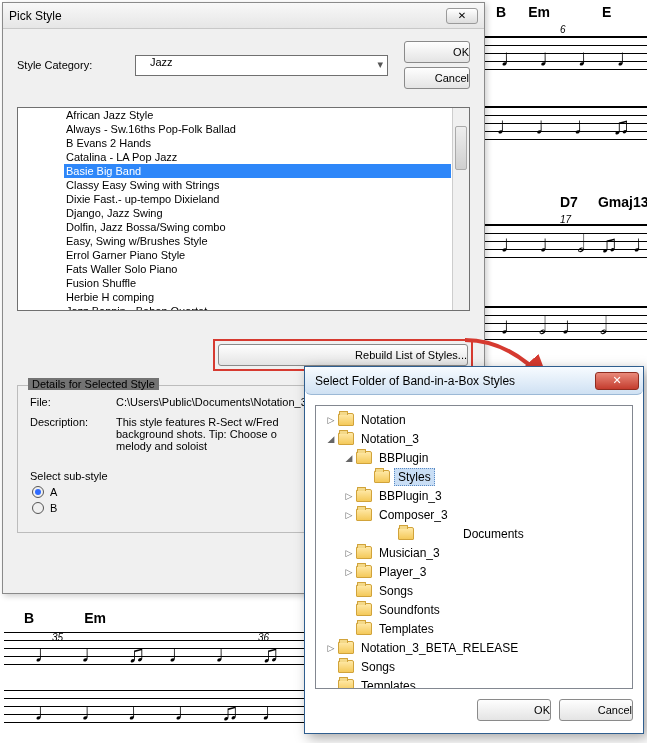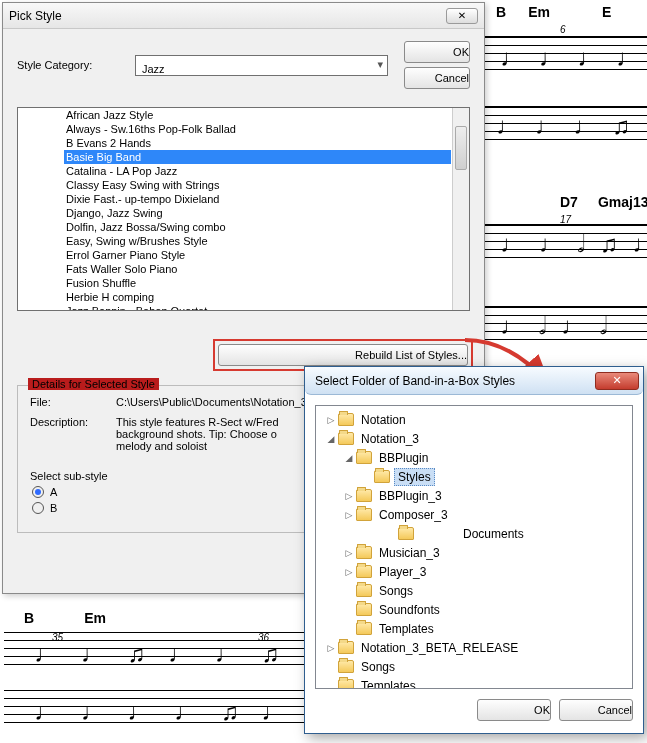--- a/index.html
+++ b/index.html
@@ -72,22 +72,22 @@
     cursor: pointer;
   }
   .pick-body { padding: 12px 14px; }
   .row { display: flex; align-items: center; gap: 8px; margin-bottom: 6px; }
   .lbl { width: 110px; }
   .combo {
     flex: 1;
     height: 21px;
     border: 1px solid #707070;
     background: #fff;
-    display: flex; align-items: flex-end;
-    padding: 0 6px;
+    display: flex; align-items: flex-start;
+    padding: 0 14px;
     position: relative;
   }
   .combo::after {
     content: "▾";
     position: absolute;
     right: 4px; top: 2px;
     font-size: 11px;
     color: #555;
   }
   .btn {
@@ -132,21 +132,21 @@
   .rebuild-wrap .btn { width: 100%; min-width: 0;}
 
   .fieldset {
     border: 1px solid #bcbcbc;
     padding: 10px 12px 14px;
     margin-top: 14px;
     position: relative;
   }
   .legend {
     position:absolute; top:-8px; left:10px;
-    background:#b91c1c; padding:0 4px;
+    background:#737373; padding:0 4px;
     font-size: 11px;
   }
   .detail-row { display:flex; gap: 10px; margin-bottom: 8px;}
   .detail-label { width: 76px; }
   .detail-val { flex: 1; }
 
   .substyle { margin-top: 18px; }
   .radio-row { display:flex; align-items:center; gap: 6px; margin: 4px 0 4px 2px;}
   .radio {
     width:12px; height:12px; border:1px solid #555; border-radius:50%;
@@ -321,22 +321,22 @@
         <div class="btn">OK</div>
         <div class="btn">Cancel</div>
       </div>
     </div>
 
     <div class="listbox">
       <div class="items" id="style-items">
           <div class="list-item">African Jazz Style</div>
           <div class="list-item">Always - Sw.16ths Pop-Folk Ballad</div>
           <div class="list-item">B Evans 2 Hands</div>
+          <div class="list-item">Catalina - LA Pop Jazz</div>
           <div class="list-item selected">Basie Big Band</div>
-          <div class="list-item">Catalina - LA Pop Jazz</div>
           <div class="list-item">Classy Easy Swing with Strings</div>
           <div class="list-item">Dixie Fast.- up-tempo Dixieland</div>
           <div class="list-item">Django, Jazz Swing</div>
           <div class="list-item">Dolfin, Jazz Bossa/Swing combo</div>
           <div class="list-item">Easy, Swing w/Brushes Style</div>
           <div class="list-item">Errol Garner Piano Style</div>
           <div class="list-item">Fats Waller Solo Piano</div>
           <div class="list-item">Fusion Shuffle</div>
           <div class="list-item">Herbie H comping</div>
           <div class="list-item">Jazz Boppin - Bebop Quartet</div>

